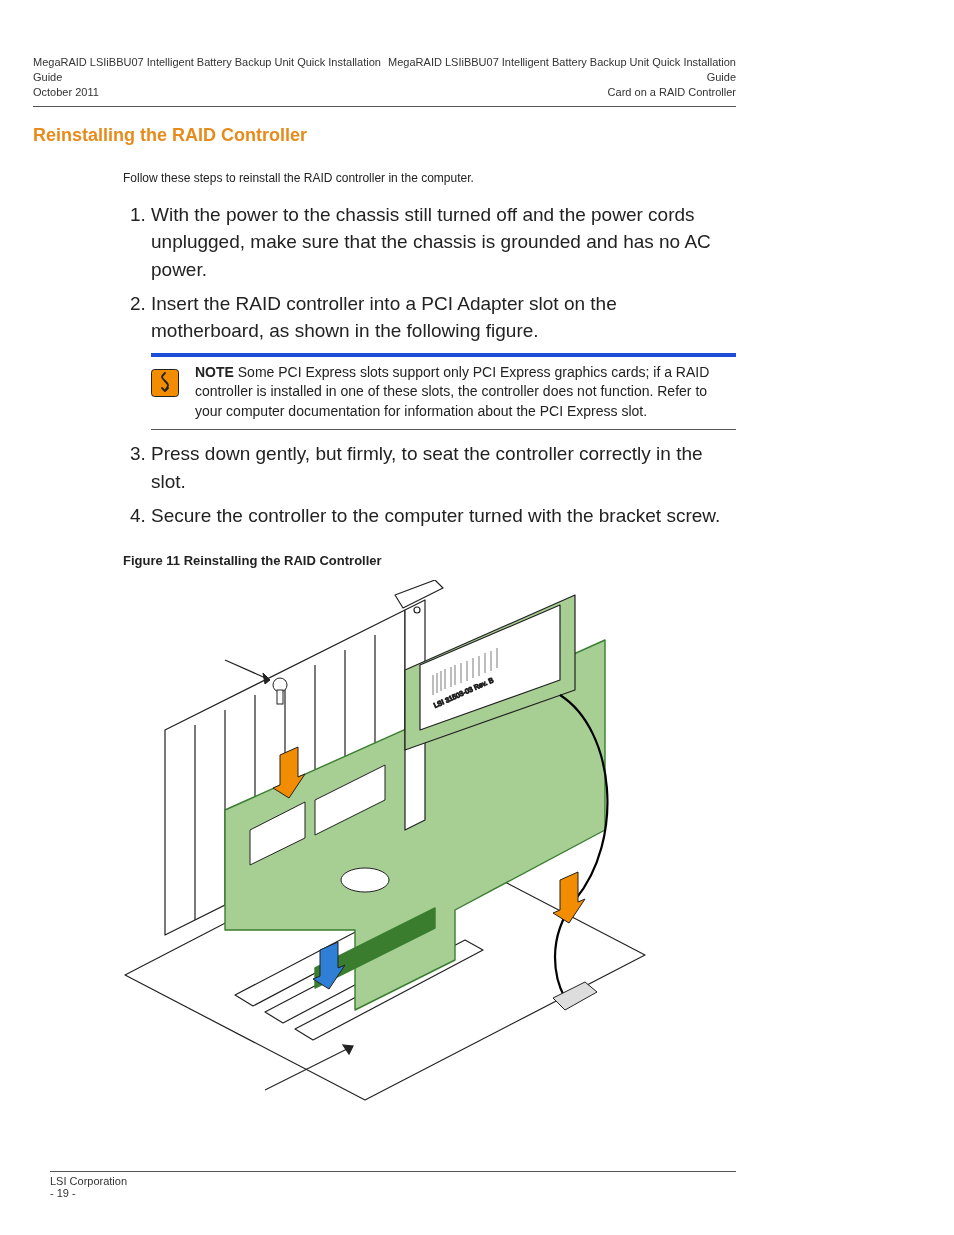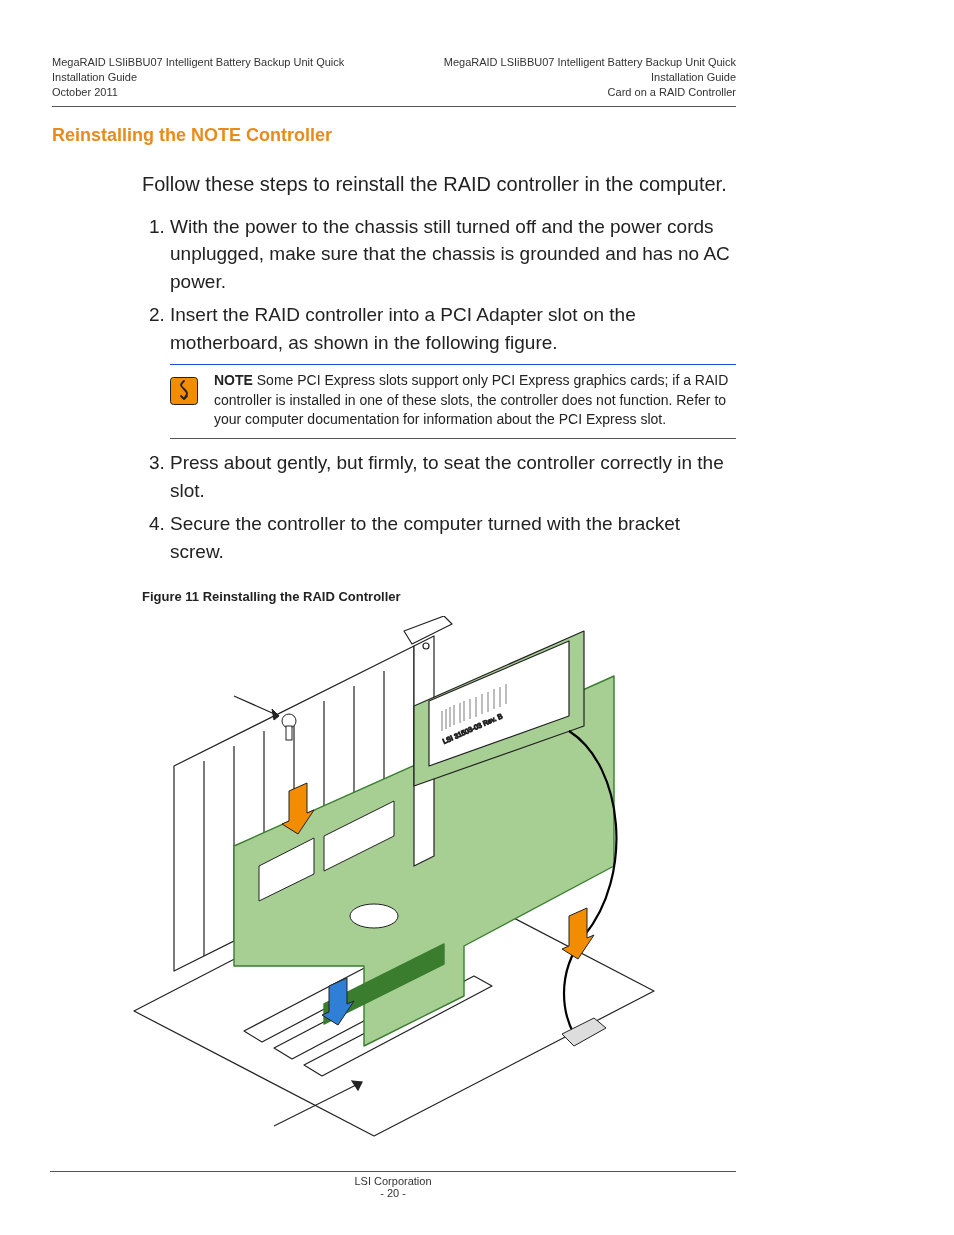--- a/index.html
+++ b/index.html
@@ -4,21 +4,21 @@
 <style>
   body {
     margin: 0;
     padding: 0;
     background: #fff;
     font-family: "Myriad Pro", "Segoe UI", Arial, sans-serif;
     color: #222;
     width: 954px;
   }
   .page {
-    padding: 55px 50px 40px 52px;
+    padding: 55px 50px 40px 33px;
     box-sizing: border-box;
     width: 786px;
     min-height: 1235px;
     position: relative;
   }
   .header-row {
     display: flex;
     justify-content: space-between;
     font-size: 11px;
     color: #333;
@@ -32,36 +32,36 @@
     border-top: 1px solid #555;
     margin: 0 0 18px 0;
   }
   h2.section-title {
     color: #e88b1a;
     font-size: 18px;
     font-weight: 700;
     margin: 0 0 24px 0;
   }
   .body-text {
-    font-size: 20px;
+    font-size: 12px;
     line-height: 1.45;
     margin: 0 0 14px 16px;
   }
   .indent { margin-left: 90px; margin-right: 6px; }
   ol.steps {
     list-style: decimal;
     margin: 0 0 0 90px;
     padding: 0 6px 0 28px;
     font-size: 19px;
     line-height: 1.45;
   }
   ol.steps > li { margin-bottom: 6px; }
   .note-box {
     margin: 8px 0 10px 118px;
-    border-top: 1px solid #1d4ed8;
+    border-top: 4px solid #1d4ed8;
     border-bottom: 1px solid #555;
     padding: 6px 6px 8px 0;
     display: flex;
     gap: 16px;
     font-size: 14px;
     line-height: 1.4;
   }
   .note-icon {
     width: 28px;
     height: 28px;
@@ -78,21 +78,20 @@
     display: flex;
     justify-content: center;
     margin: 0 0 40px 0;
   }
   .figure-wrap svg { display: block; }
   .footer {
     position: absolute;
     bottom: 36px;
     left: 50px;
     right: 50px;
-    text-align: center;
     font-size: 11px;
     color: #333;
   }
   hr.bottom-rule {
     border: none;
     border-top: 1px solid #555;
     margin: 0 0 3px 0;
   }
 </style>
 </head>
@@ -105,21 +104,21 @@
       <div>MegaRAID LSIiBBU07 Intelligent Battery Backup Unit Quick Installation Guide</div>
       <div>October 2011</div>
     </div>
     <div class="header-right">
       <div>MegaRAID LSIiBBU07 Intelligent Battery Backup Unit Quick Installation Guide</div>
       <div>Card on a RAID Controller</div>
     </div>
   </div>
   <hr class="top-rule">
 
-  <h2 class="section-title">Reinstalling the NOTE Controller</h2>
+  <h2 class="section-title">Reinstalling the RAID Controller</h2>
 
   <p class="body-text indent">Follow these steps to reinstall the RAID controller in the computer.</p>
 
   <ol class="steps" start="1">
     <li>With the power to the chassis still turned off and the power cords unplugged, make sure that the chassis is grounded and has no AC power.</li>
     <li>Insert the RAID controller into a PCI Adapter slot on the motherboard, as shown in the following figure.</li>
   </ol>
 
   <div class="note-box">
     <div class="note-icon">
@@ -127,21 +126,21 @@
         <rect x="0.5" y="0.5" width="27" height="27" rx="3" fill="#f28c00" stroke="#222" stroke-width="1"></rect>
         <path d="M14 4 C10 8 10 8 14 12 C18 16 18 16 14 22 M11 19 L14 22 L17 19" fill="none" stroke="#222" stroke-width="1.8" stroke-linecap="round" stroke-linejoin="round"></path>
       </svg>
     </div>
     <div class="note-text">
       <span class="bold">NOTE</span><span> Some PCI Express slots support only PCI Express graphics cards; if a RAID controller is installed in one of these slots, the controller does not function. Refer to your computer documentation for information about the PCI Express slot.</span>
     </div>
   </div>
 
   <ol class="steps" start="3">
-    <li>Press about gently, but firmly, to seat the controller correctly in the slot.</li>
+    <li>Press down gently, but firmly, to seat the controller correctly in the slot.</li>
     <li>Secure the controller to the computer turned with the bracket screw.</li>
   </ol>
 
   <div class="figure-caption">Figure 11  Reinstalling the RAID Controller</div>
 
   <div class="figure-wrap">
     <svg width="560" height="530" viewBox="0 0 560 530">
 
       <g stroke="#222" stroke-width="1.2" fill="#fff" stroke-linejoin="round">
         <polygon points="20,395 300,250 540,375 260,520"></polygon>
@@ -233,16 +232,16 @@
       <g stroke="#222" stroke-width="1.2" fill="#222">
         <line x1="160" y1="510" x2="248" y2="466"></line>
         <polygon points="248,466 238,465 244,474"></polygon>
       </g>
     </svg>
   </div>
 
   <div class="footer">
     <hr class="bottom-rule">
     <div>LSI Corporation</div>
-    <div>- 20 -</div>
+    <div>- 19 -</div>
   </div>
 
 </div>
 
 </body></html>

